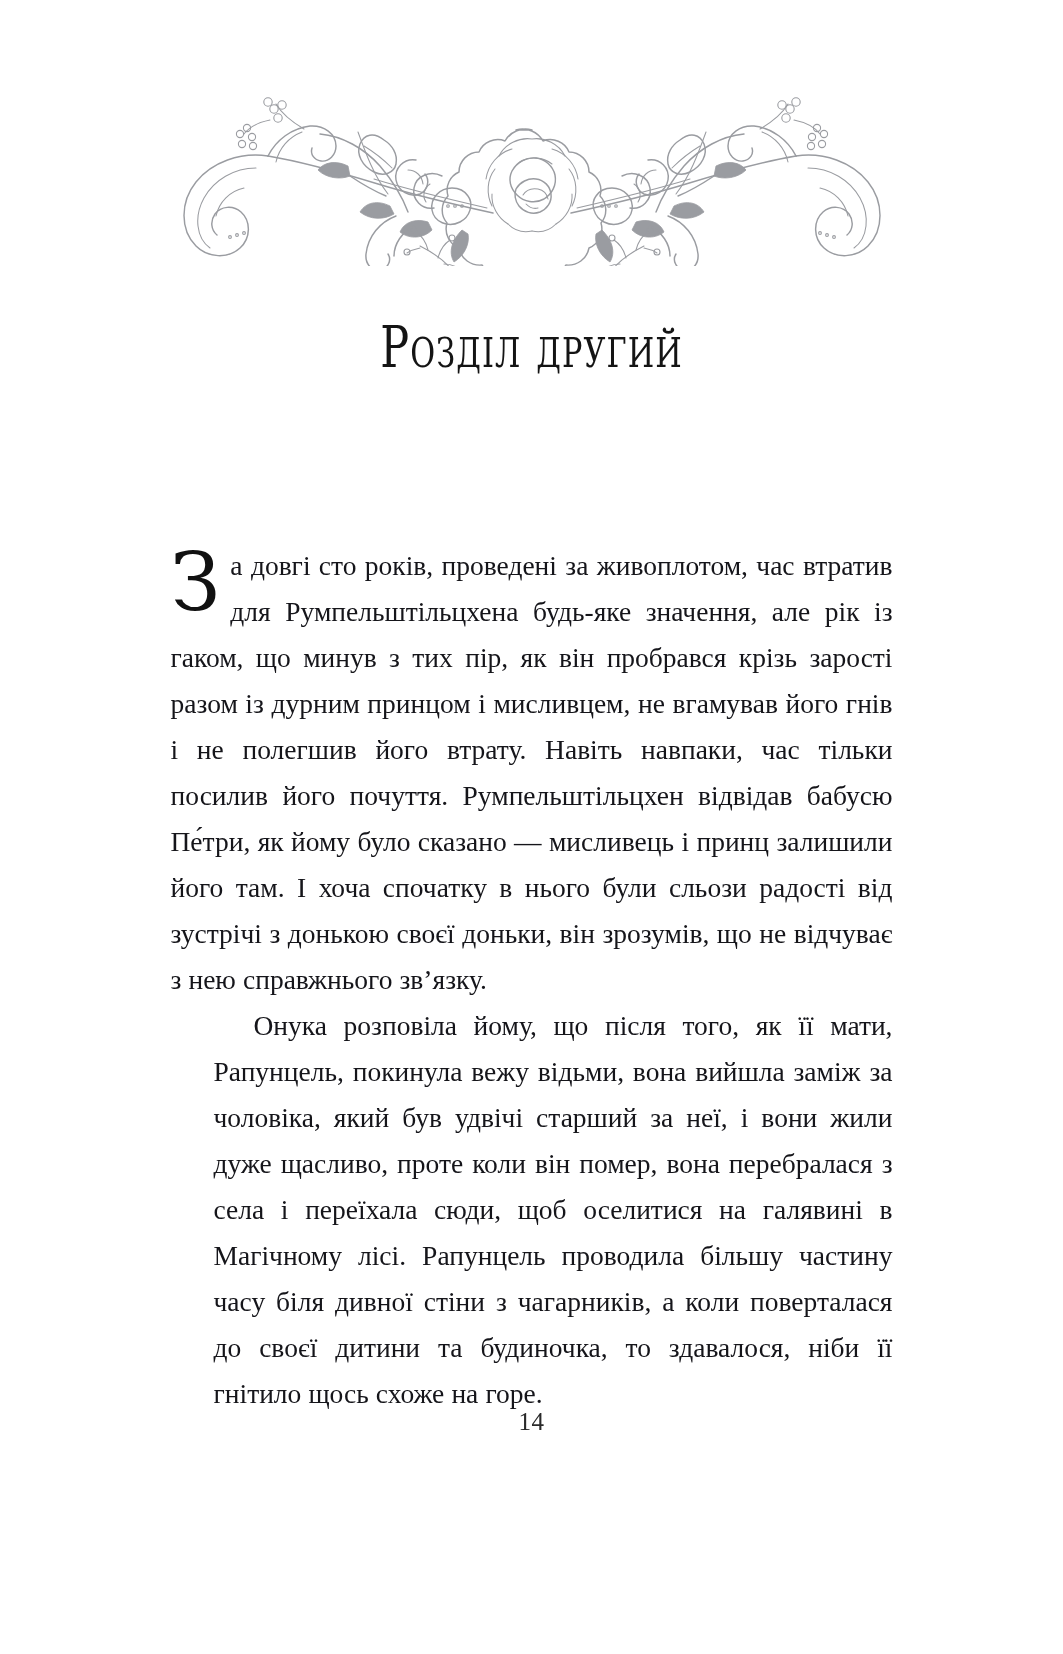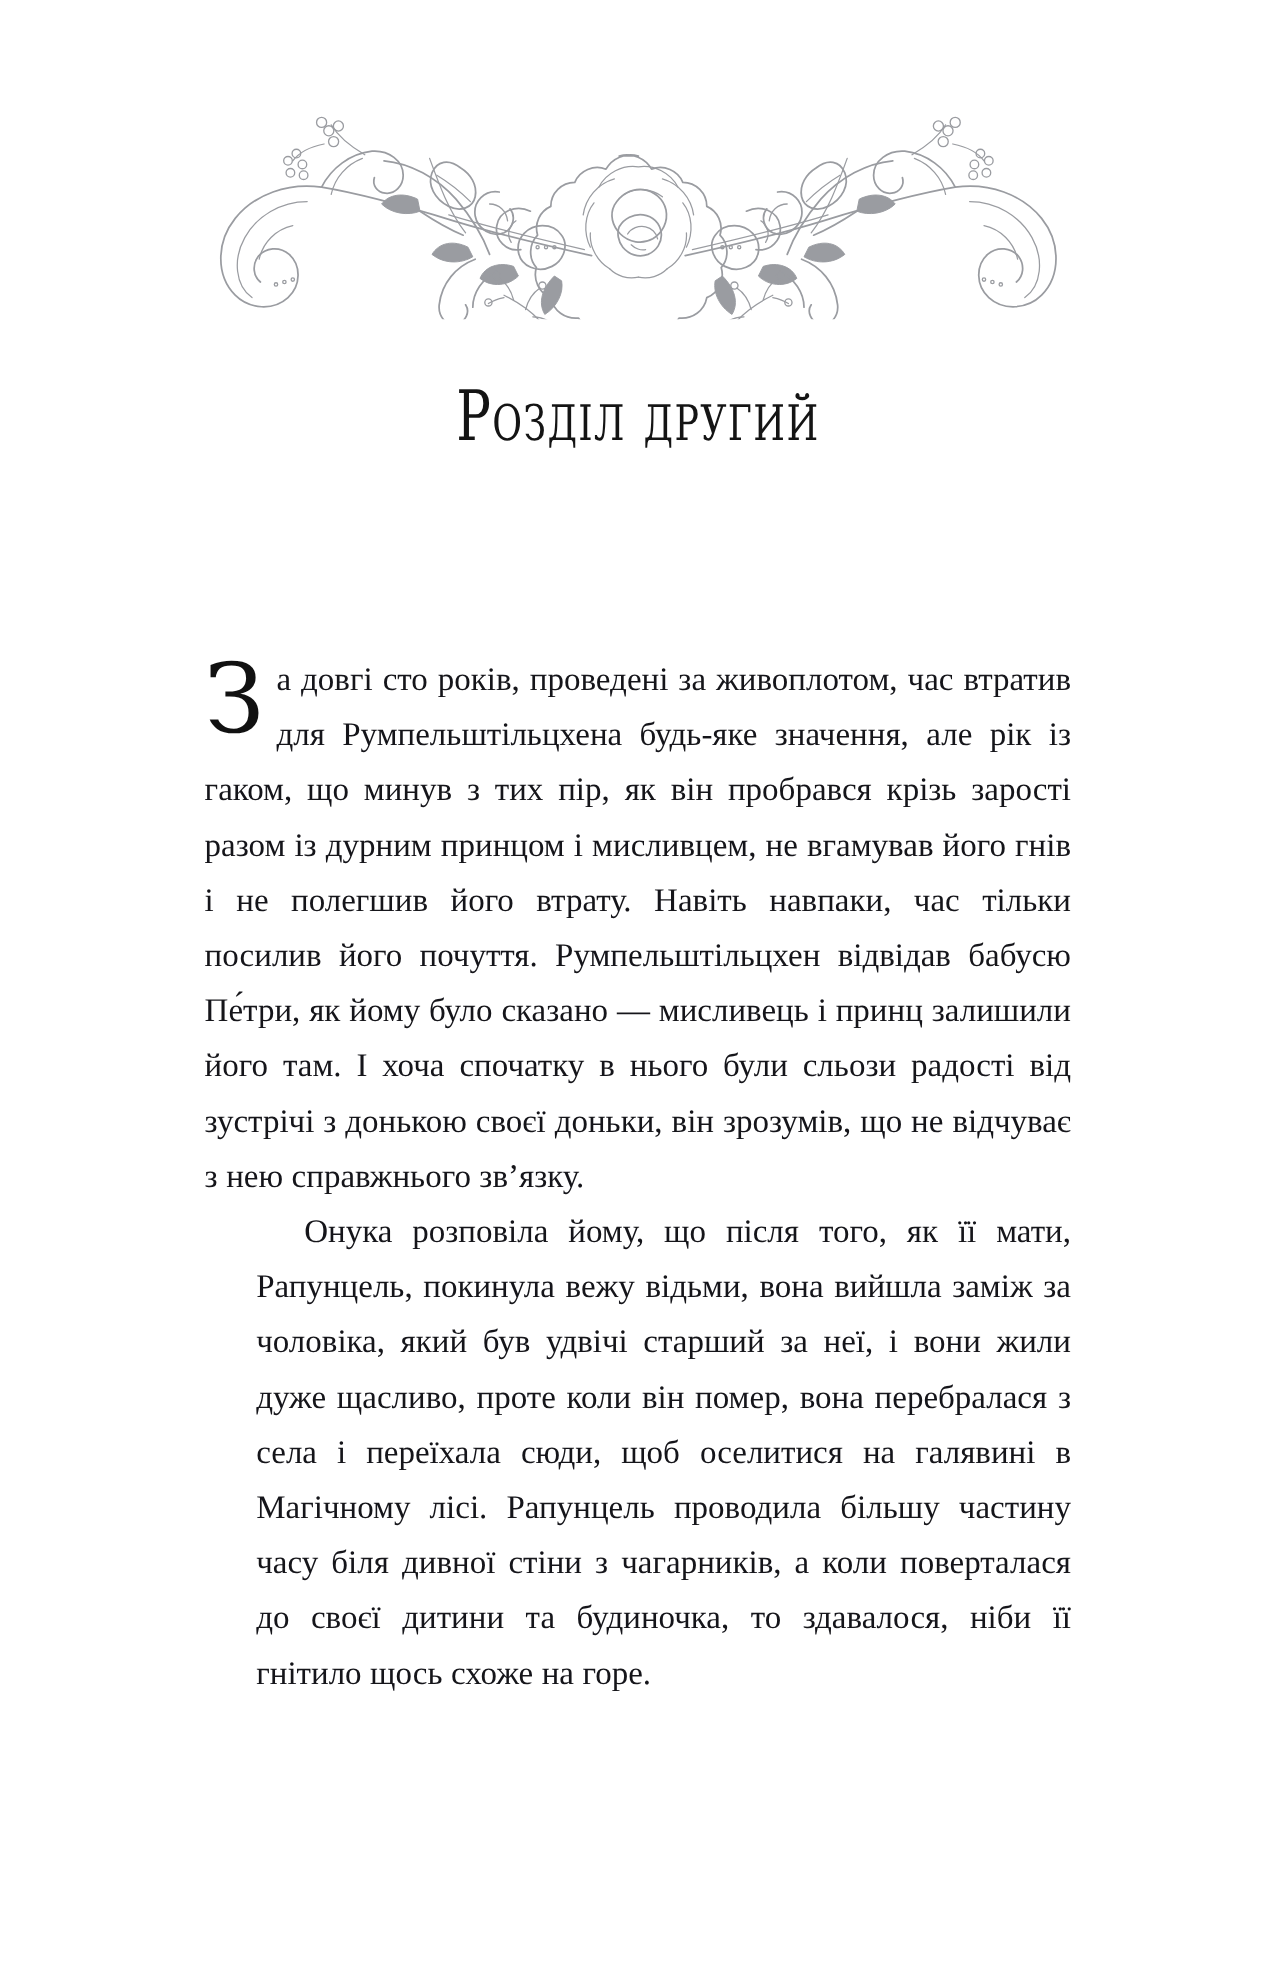--- a/index.html
+++ b/index.html
@@ -321,14 +321,15 @@
     <p class="para">
       <span class="dropcap">З</span><span>а довгі сто років, проведені за живоплотом, час втратив для Румпельштільцхена будь-яке значення, але рік із гаком, що минув з тих пір, як він пробрався крізь зарості разом із дурним принцом і мисливцем, не вгамував його гнів і не полегшив його втрату. Навіть навпаки, час тільки посилив його почуття. Румпельштільцхен відвідав бабусю Пе́три, як йому було сказано — мисливець і принц залишили його там. І хоча спочатку в нього були сльози радості від зустрічі з донькою своєї доньки, він зрозумів, що не відчуває з нею справжнього зв’язку.</span>
     </p>
 
     <p class="para">
       <span>Онука розповіла йому, що після того, як її мати, Рапунцель, покинула вежу відьми, вона вийшла заміж за чоловіка, який був удвічі старший за неї, і вони жили дуже щасливо, проте коли він помер, вона перебралася з села і переїхала сюди, щоб оселитися на галявині в Магічному лісі. Рапунцель проводила більшу частину часу біля дивної стіни з чагарників, а коли поверталася до своєї дитини та будиночка, то здавалося, ніби її гнітило щось схоже на горе.</span>
     </p>
 
   </div>
 
+  <div class="folio">14</div>
 
 </div>
 
 </body></html>

